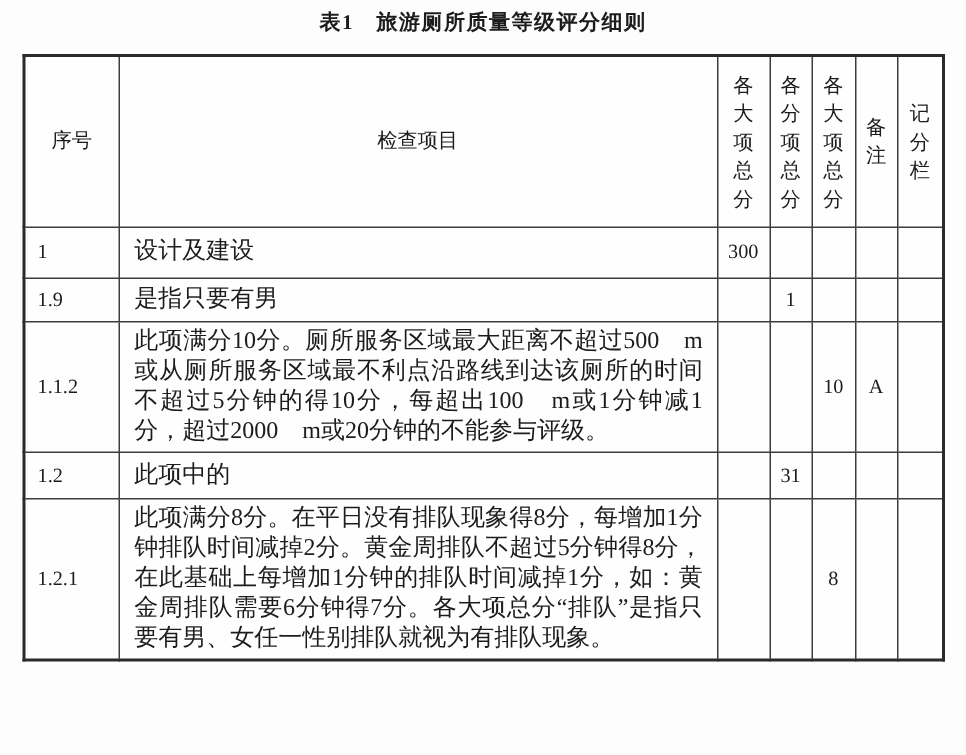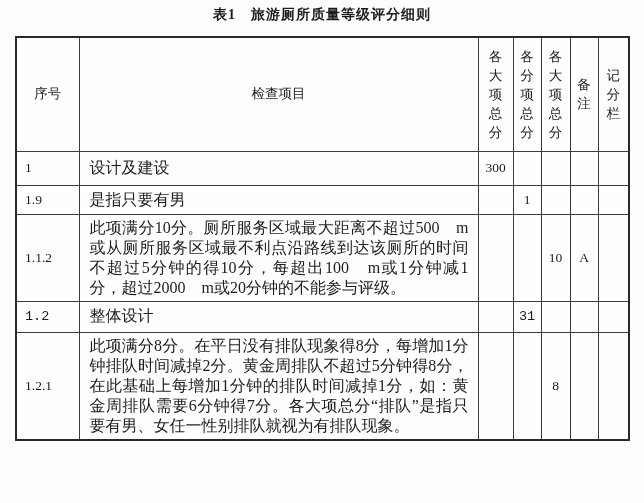--- a/index.html
+++ b/index.html
@@ -46,21 +46,21 @@
   col.c-minor { width: 29px;  }
   col.c-note  { width: 28px;  }
   col.c-score { width: 31px;  }
 
   
   tr.rh  { height: 114px; }
   tr.r0  { height: 34px;  }
   tr.r1  { height: 29px;  }
   tr.r2  { height: 60px;  }
   tr.r3  { height: 83px;  }
-  tr.r4  { height: 31px; font-family: Liberation Mono, monospace;  }
+  tr.r4  { height: 31px;  }
   tr.r5  { height: 102px; }
 
   th.h-center { text-align: center; }
   th.h-vert   { text-align: center; text-decoration: underline; }
   .vtext {
     display: inline-block;
     width: 1.1em;
     word-break: break-all;
     line-height: 19px;
     text-align: center;
@@ -138,21 +138,21 @@
       <td class="cell-item">此项满分10分。厕所服务区域最大距离不超过500　m或从厕所服务区域最不利点沿路线到达该厕所的时间不超过5分钟的得10分，每超出100　m或1分钟减1分，超过2000　m或20分钟的不能参与评级。</td>
       <td class="cell-num"></td>
       <td class="cell-num"></td>
       <td class="cell-num">10</td>
       <td class="cell-num">A</td>
       <td class="cell-num"></td>
     </tr>
 
     <tr class="r4">
       <td class="cell-no">1.2</td>
-      <td class="cell-item">整体设计</td>
+      <td class="cell-item">此项中的</td>
       <td class="cell-num"></td>
       <td class="cell-num">31</td>
       <td class="cell-num"></td>
       <td class="cell-num"></td>
       <td class="cell-num"></td>
     </tr>
 
     <tr class="r5">
       <td class="cell-no">1.2.1</td>
       <td class="cell-item">此项满分8分。在平日没有排队现象得8分，每增加1分钟排队时间减掉2分。黄金周排队不超过5分钟得8分，在此基础上每增加1分钟的排队时间减掉1分，如：黄金周排队需要6分钟得7分。各大项总分“排队”是指只要有男、女任一性别排队就视为有排队现象。</td>

